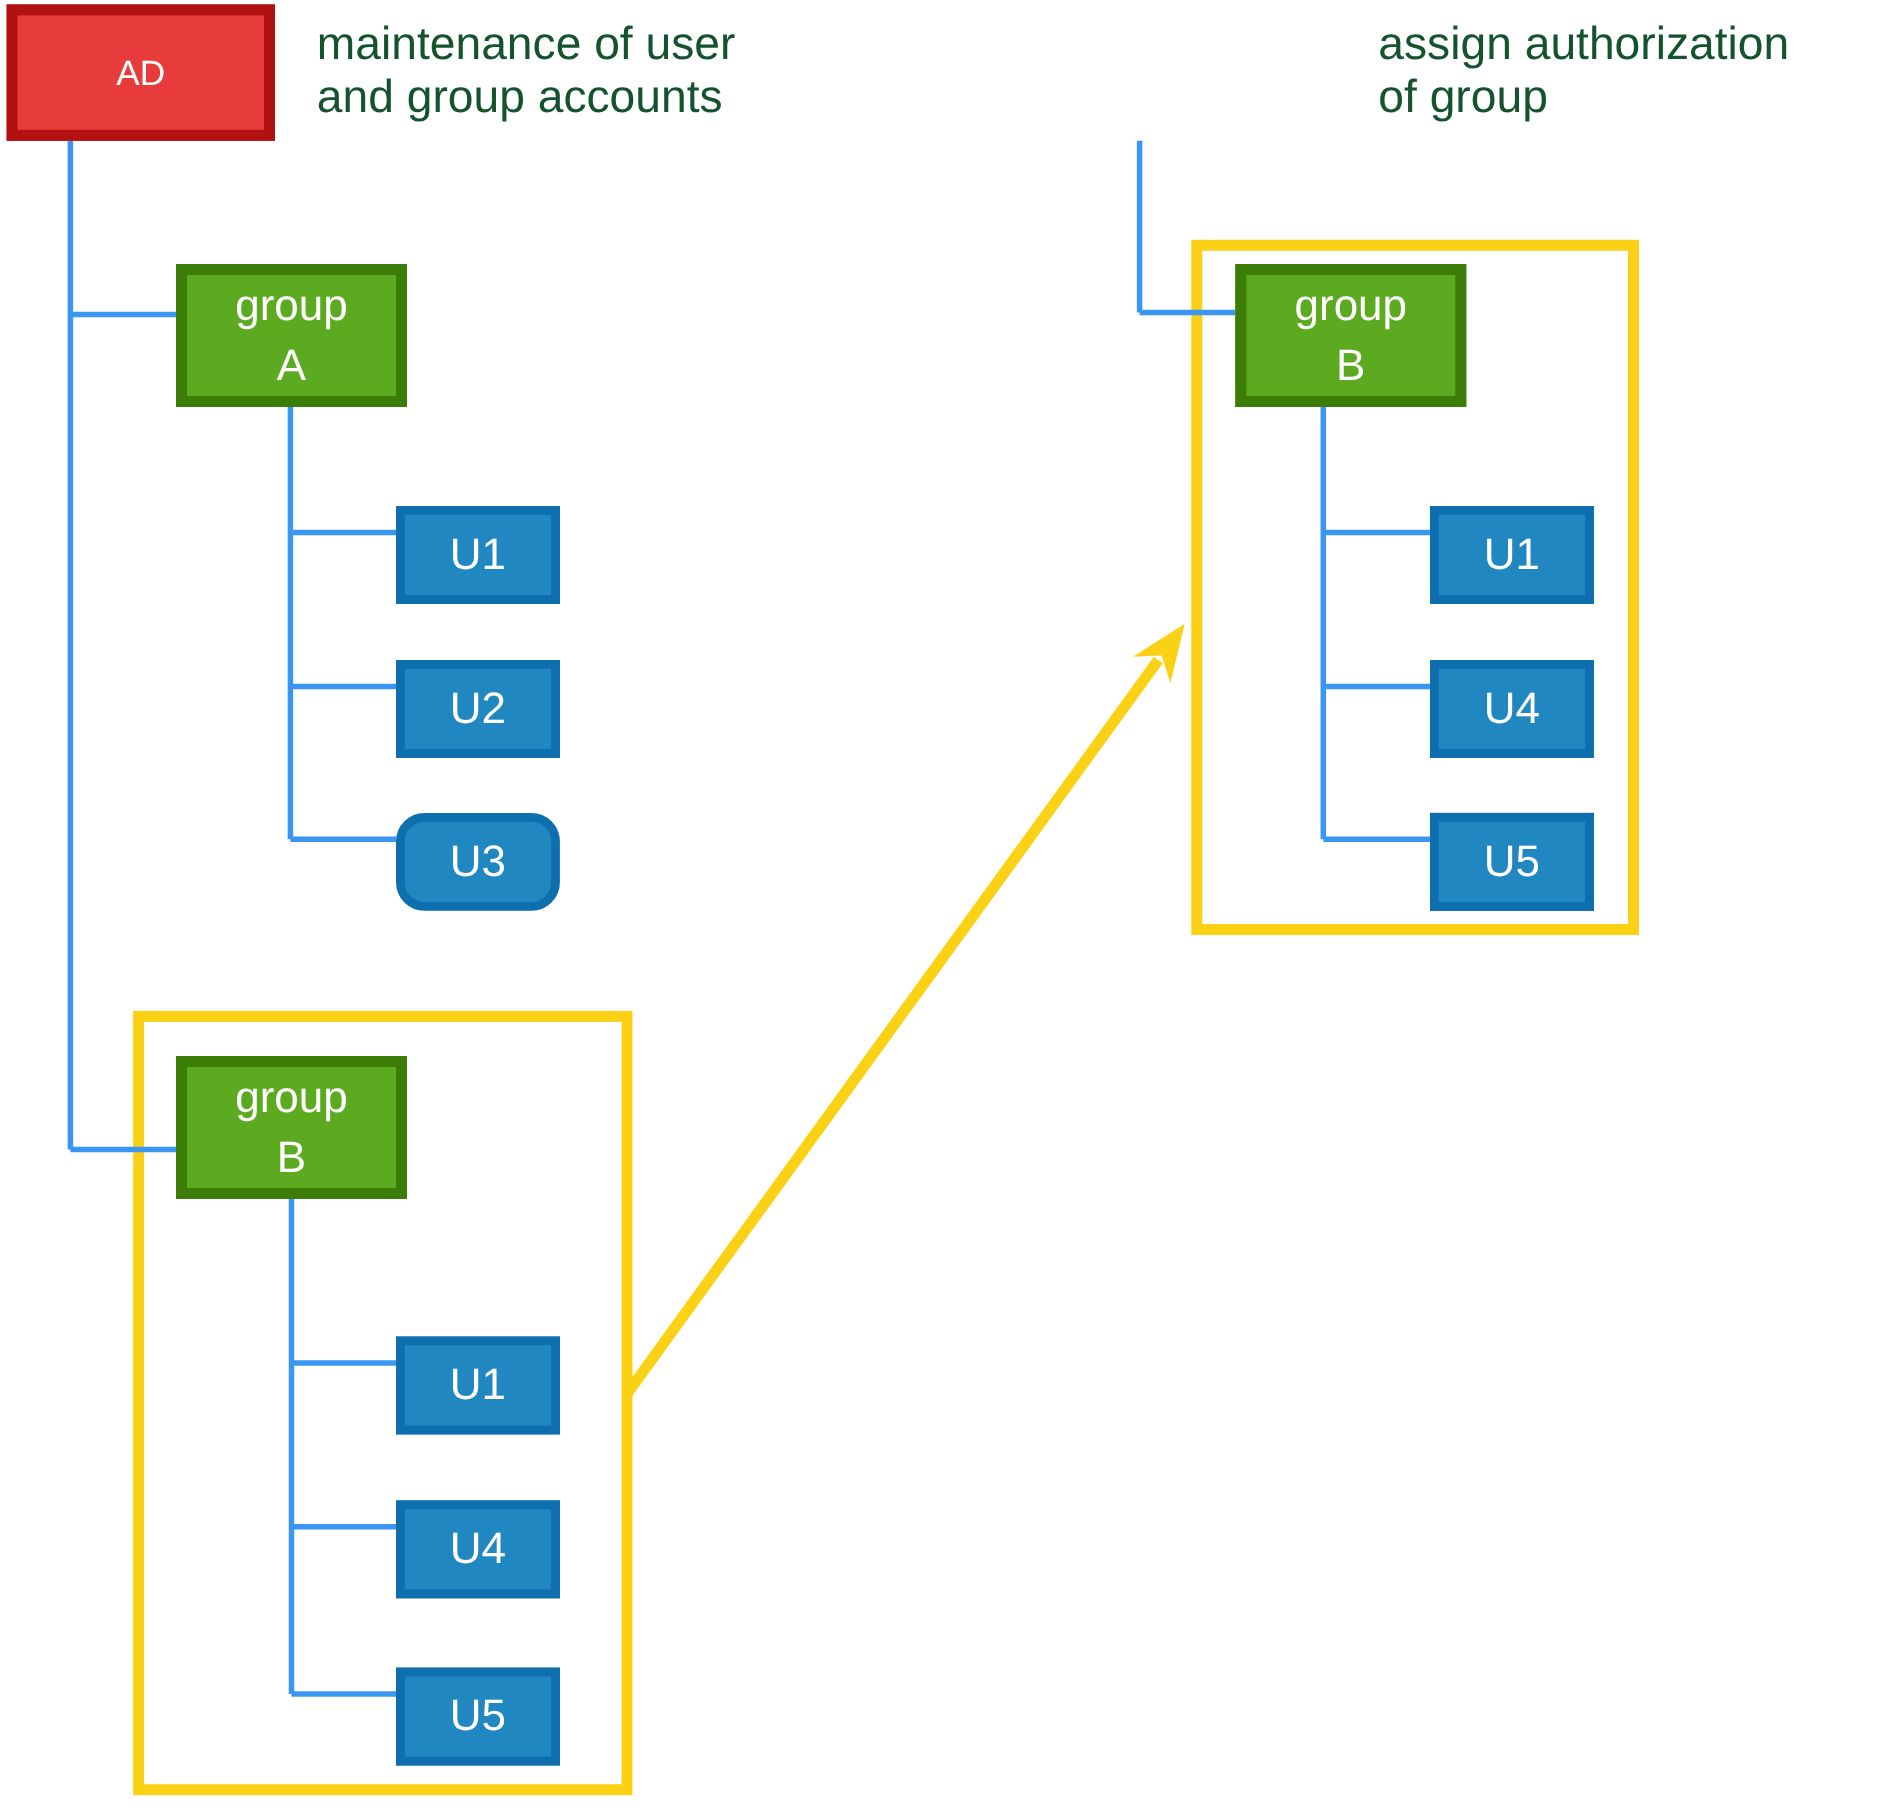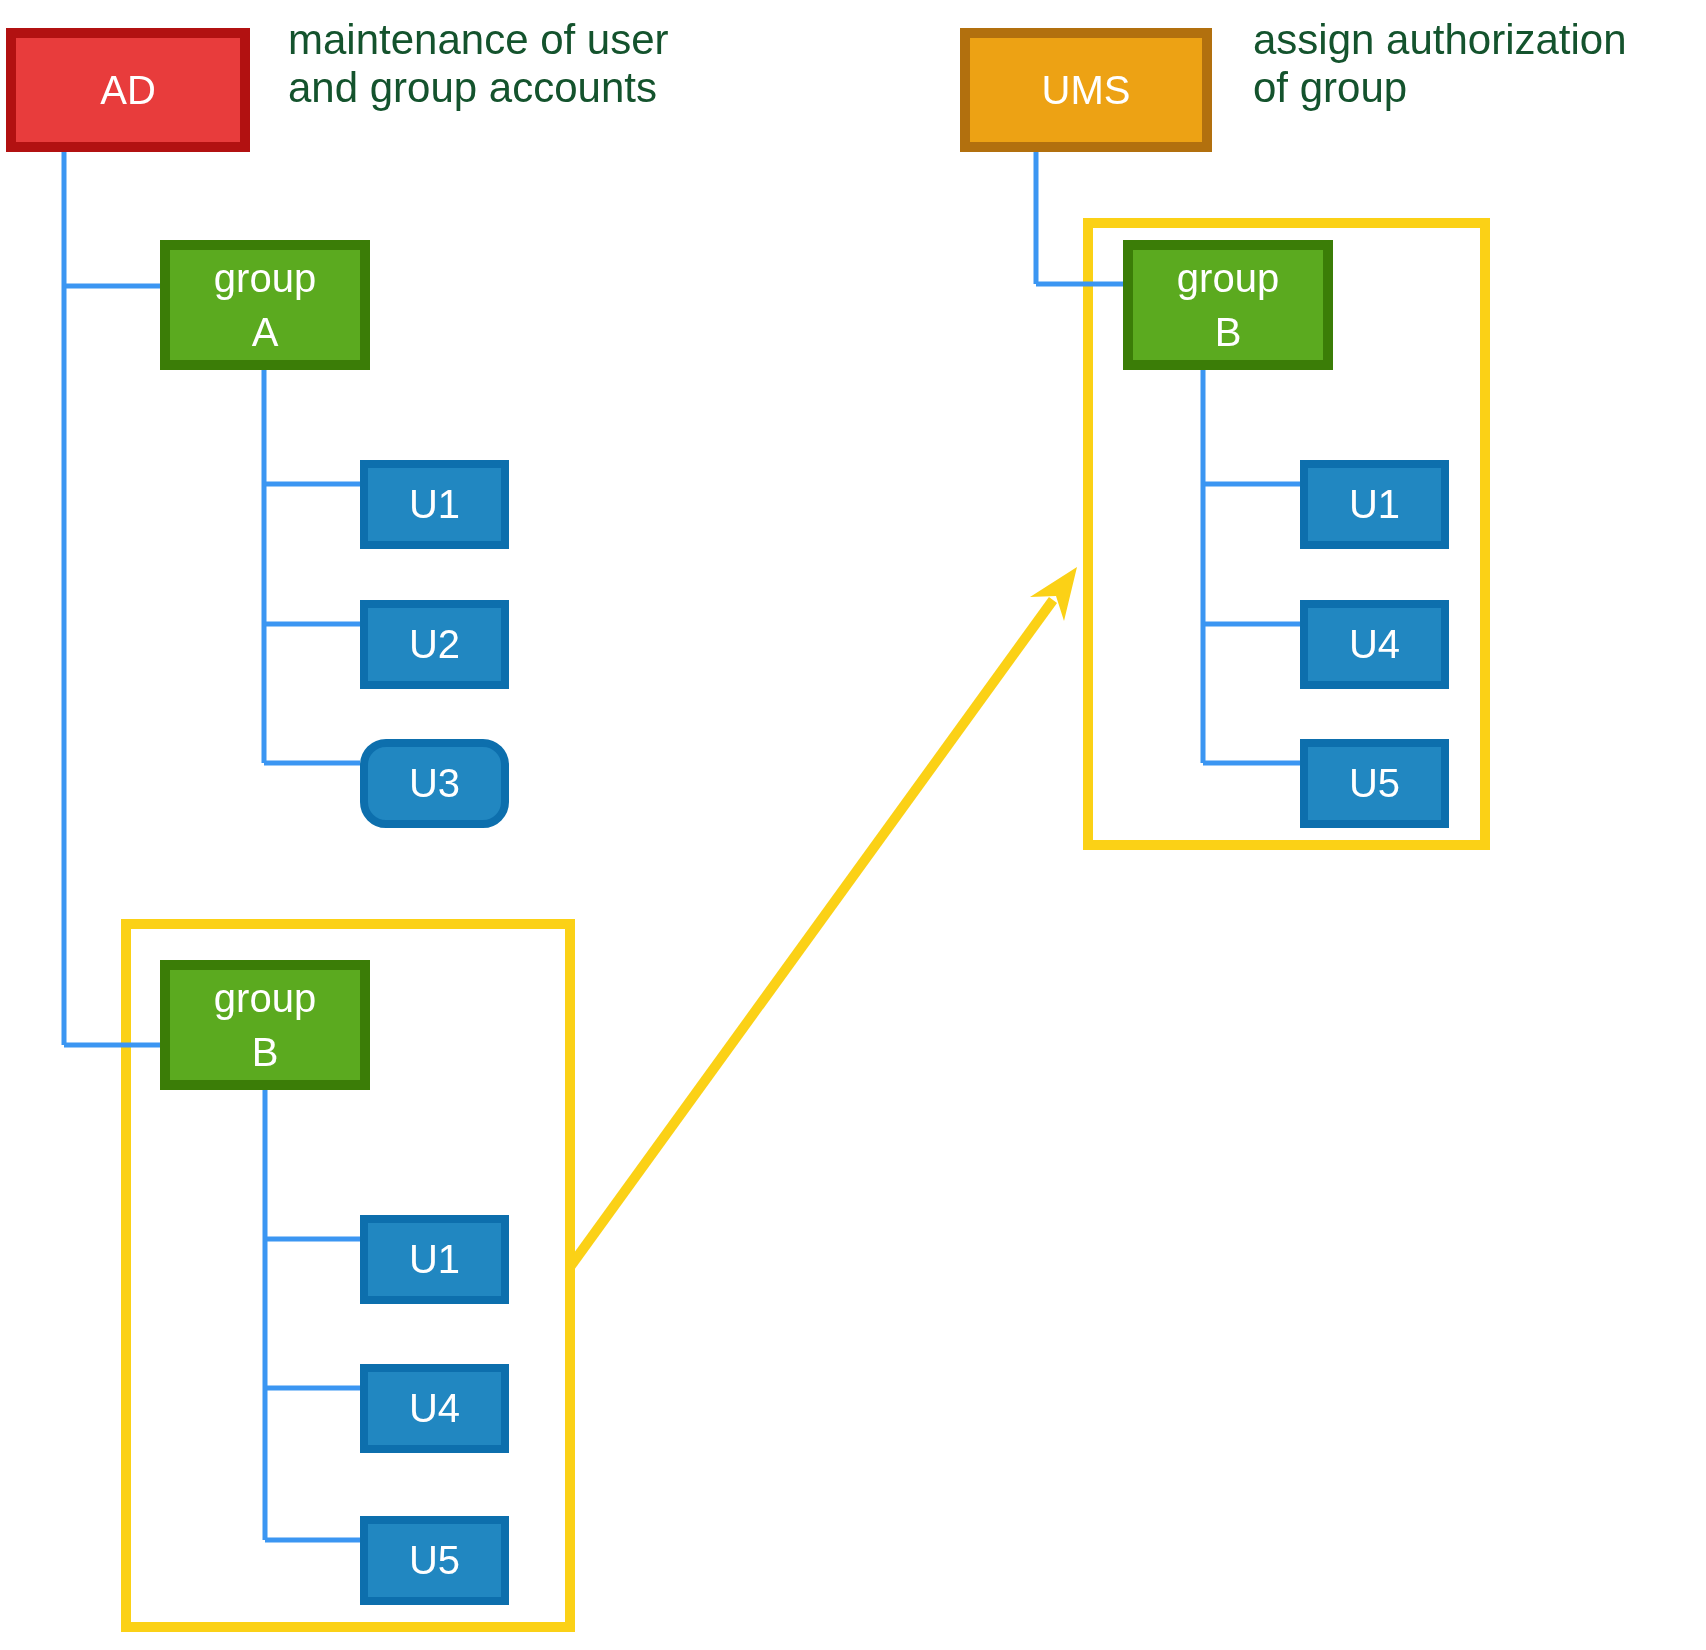--- a/index.html
+++ b/index.html
@@ -22,21 +22,21 @@
   .node {
     position: absolute;
     box-sizing: border-box;
     display: flex;
     align-items: center;
     justify-content: center;
     color: #ffffff;
     z-index: 2;
     text-align: center;
   }
-  .root-node { font-size: 40px; margin-top: 24px; }
+  .root-node { font-size: 32px; }
   .node-ad {
     left: 6px; top: 4px; width: 244px; height: 124px;
     background: #e83c3c; border: 10px solid #b21111;
   }
   .node-ums {
     left: 960px; top: 4px; width: 252px; height: 124px;
     background: #eda214; border: 10px solid #b2700e;
   }
   .group-node {
     width: 210px; height: 130px;
@@ -108,23 +108,20 @@
       <path d="M1203,763 L1300,763"></path>
     </g>
   </svg>
 
   <div class="node root-node node-ad">
     <span>AD</span>
   </div>
   <div class="note note-ad">maintenance of user
 and group accounts</div>
 
-  <div class="node root-node node-ums">
-    <span>UMS</span>
-  </div>
   <div class="note note-ums">assign authorization
 of group</div>
 
   <div class="node group-node node-group-a">
     <span class="group-label">group
 A</span>
   </div>
   <div class="node user-node u-a1">
     <span>U1</span>
   </div>

